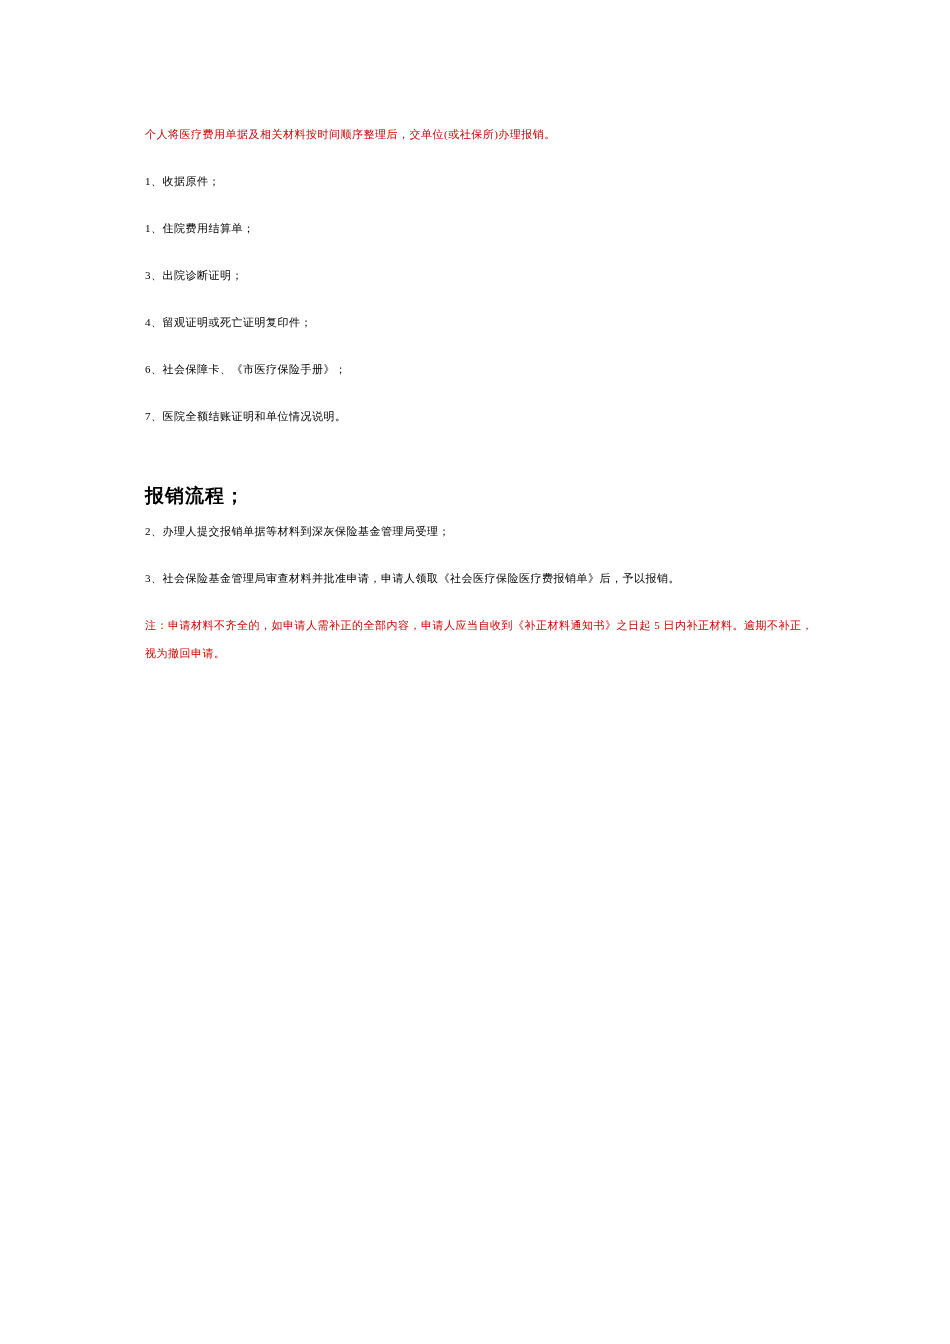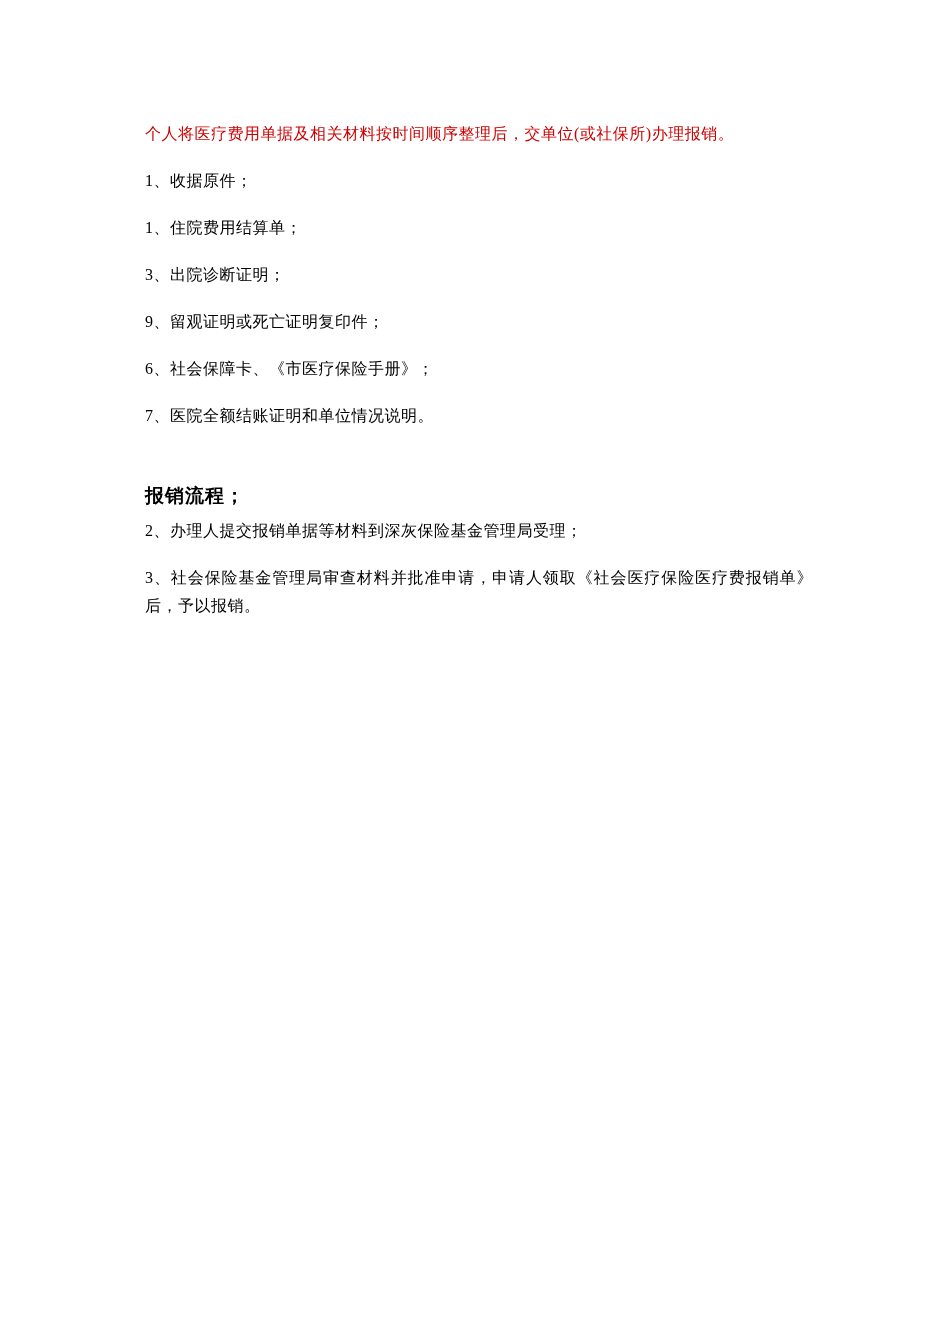--- a/index.html
+++ b/index.html
@@ -15,21 +15,21 @@
     overflow: hidden;
     font-family: "Liberation Serif", "DejaVu Serif", serif;
   }
   .content {
     position: absolute;
     top: 120px;
     left: 145px;
     width: 668px;
   }
   .para {
-    font-size: 16px;
+    font-size: 11px;
     line-height: 28px;
     margin: 0 0 19px 0;
     color: #000000;
     letter-spacing: 0.5px;
     text-align: justify;
     text-justify: inter-ideograph;
   }
   .para.red {
     color: #cc0000;
   }
@@ -47,24 +47,25 @@
 <body>
 
 <div class="page">
   <div class="content">
 
     <p class="para red">个人将医疗费用单据及相关材料按时间顺序整理后，交单位(或社保所)办理报销。</p>
 
     <p class="para">1、收据原件；</p>
     <p class="para">1、住院费用结算单；</p>
     <p class="para">3、出院诊断证明；</p>
-    <p class="para">9、留观证明或死亡证明复印件；</p>
+    <p class="para">4、留观证明或死亡证明复印件；</p>
     <p class="para">6、社会保障卡、《市医疗保险手册》；</p>
     <p class="para">7、医院全额结账证明和单位情况说明。</p>
 
     <h2 class="section-heading">报销流程；</h2>
 
     <p class="para">2、办理人提交报销单据等材料到深灰保险基金管理局受理；</p>
     <p class="para">3、社会保险基金管理局审查材料并批准申请，申请人领取《社会医疗保险医疗费报销单》后，予以报销。</p>
 
+    <p class="para red">注：申请材料不齐全的，如申请人需补正的全部内容，申请人应当自收到《补正材料通知书》之日起 5 日内补正材料。逾期不补正，视为撤回申请。</p>
 
   </div>
 </div>
 
 </body></html>

